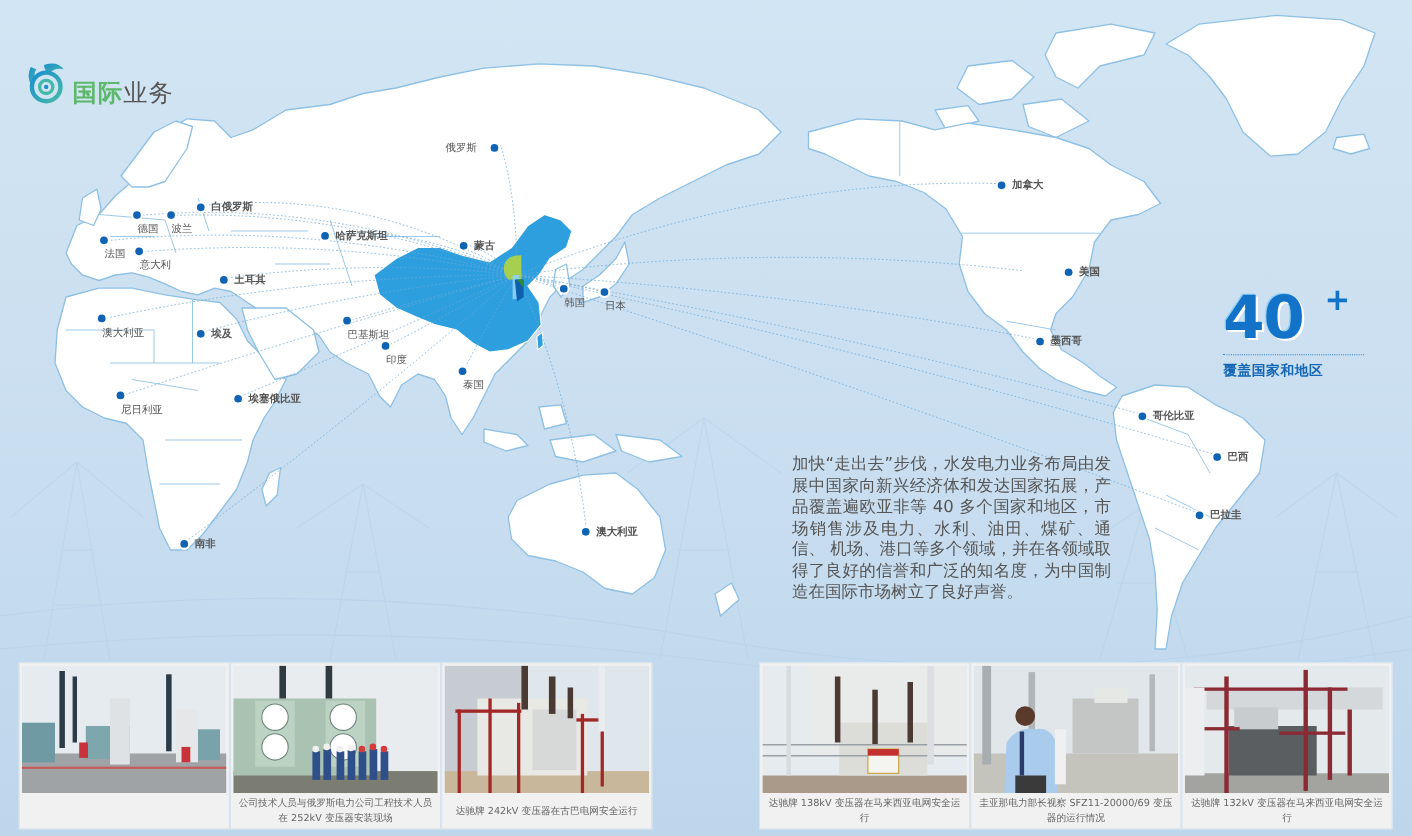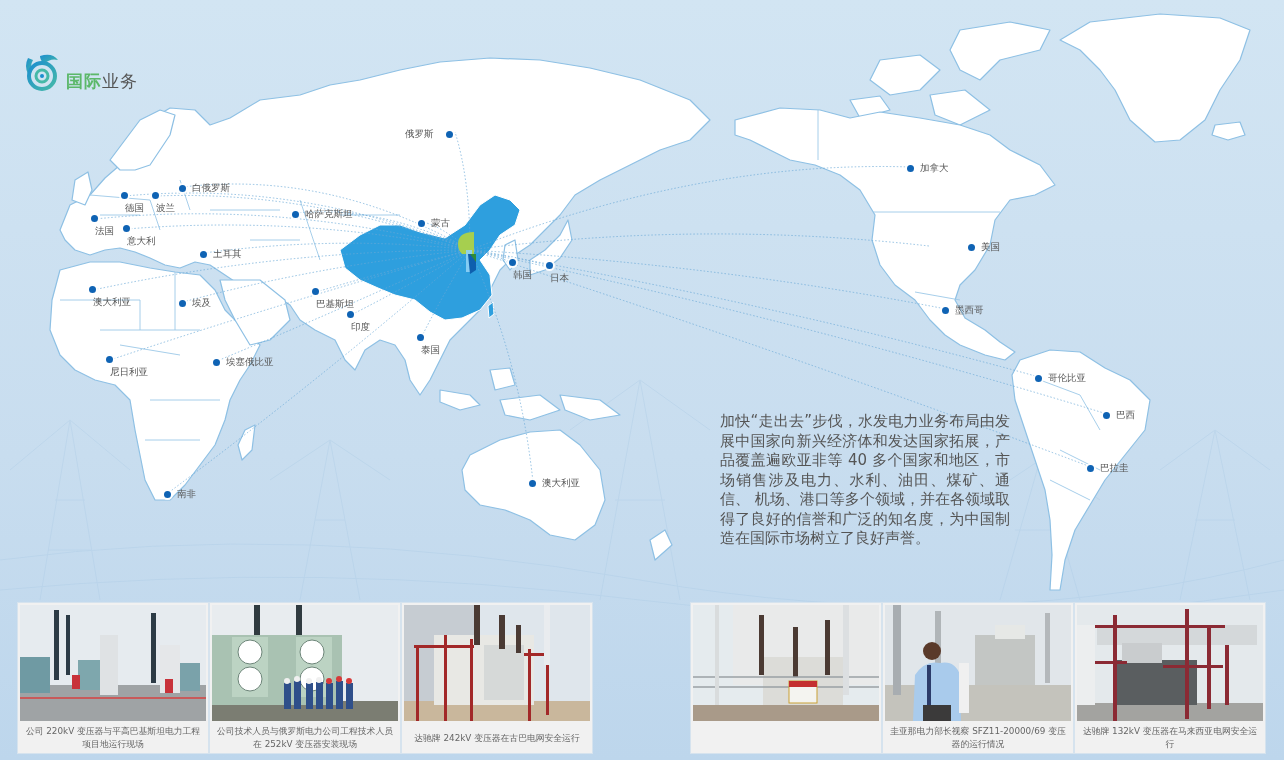--- a/index.html
+++ b/index.html
@@ -11,27 +11,27 @@
   .page { position: absolute; inset: 0; background: linear-gradient(180deg, #d2e5f3 0%, #c8ddef 60%, #bdd6ec 100%); }
   .watermark { position: absolute; inset: 0; opacity: 0.35; }
   svg.map { position: absolute; left: 0; top: 0; width: 1284px; height: 760px; }
   .land { fill: #ffffff; stroke: #8ec0e4; stroke-width: 1.2; stroke-linejoin: round; }
   .border { fill: none; stroke: #9cc8e8; stroke-width: 0.9; }
   .china { fill: #2e9fde; stroke: #ffffff; stroke-width: 1; }
   .route { fill: none; stroke: #6aa8d6; stroke-width: 0.8; stroke-dasharray: 1.5 2; opacity: 0.9; }
 
   .logo { position: absolute; left: 22px; top: 50px; display: flex; align-items: center; }
   .logo-mark { width: 38px; height: 40px; }
-  .logo-text { font-size: 17px; margin-left: 6px; letter-spacing: 1px; margin-top: 20px; }
+  .logo-text { font-size: 22px; margin-left: 6px; letter-spacing: 1px; margin-top: 20px; }
   .logo-text .g { color: #5cb86a; font-weight: bold; }
   .logo-text .d { color: #555; }
 
   .marker { position: absolute; display: flex; align-items: center; font-size: 9.5px; color: #555; white-space: nowrap; }
   .dot { width: 7px; height: 7px; border-radius: 50%; background: #0f63b4; box-shadow: 0 0 0 2px rgba(255,255,255,0.9); flex: none; }
-  .marker.right .lbl { margin-left: 6px; }
+  .marker.right .lbl { margin-left: 6px; font-weight: bold; }
   .marker.below { flex-direction: column; align-items: flex-start; }
   .marker.below .lbl { margin-top: 3px; margin-left: 4px; }
   .marker.left { flex-direction: row-reverse; }
   .marker.left .lbl { margin-right: 12px; }
 
   .stat { position: absolute; left: 1112px; top: 262px; width: 140px; }
   .stat-number { position: relative; font-size: 54px; font-weight: bold; color: #1273c8; line-height: 1; letter-spacing: -1px;
     text-shadow: 2px 2px 0 #ffffff, -1px -1px 0 #8fd0f5; font-family: "DejaVu Sans", sans-serif; }
   .stat-plus { position: absolute; left: 92px; top: -6px; font-size: 28px; font-weight: bold; color: #1273c8; }
   .stat-rule { margin-top: 6px; width: 128px; border-top: 1px dotted #3b86c7; }
@@ -253,20 +253,26 @@
     <div class="marker right" style="left:1103px;top:409px">
         <span class="dot"></span>
         <span class="lbl">巴西</span>
       </div>
     <div class="marker right" style="left:1087px;top:462px">
         <span class="dot"></span>
         <span class="lbl">巴拉圭</span>
       </div>
   </div>
 
+  <div class="stat">
+    <div class="stat-number">40</div>
+    <div class="stat-plus">+</div>
+    <div class="stat-rule"></div>
+    <div class="stat-label">覆盖国家和地区</div>
+  </div>
 
   <div class="intro">加快“走出去”步伐，水发电力业务布局由发展中国家向新兴经济体和发达国家拓展，产品覆盖遍欧亚非等 40 多个国家和地区，市场销售涉及电力、水利、油田、煤矿、通信、 机场、港口等多个领域，并在各领域取得了良好的信誉和广泛的知名度，为中国制造在国际市场树立了良好声誉。</div>
 
   <div class="gallery">
     <div class="card" style="left:17px">
       <div class="photo">
         <svg width="186" height="116" viewBox="0 0 186 116">
           <rect width="186" height="116" fill="#e6ebef"></rect>
           <rect y="80" width="186" height="36" fill="#9fa3a5"></rect>
           <rect x="0" y="52" width="30" height="36" fill="#6f9aa3"></rect>
@@ -275,21 +281,20 @@
           <rect x="80" y="30" width="18" height="60" fill="#dfe2e4"></rect>
           <rect x="140" y="40" width="20" height="48" fill="#e5e7e9"></rect>
           <rect x="34" y="5" width="5" height="70" fill="#2c3b46"></rect>
           <rect x="46" y="10" width="4" height="60" fill="#2c3b46"></rect>
           <rect x="131" y="8" width="5" height="70" fill="#2c3b46"></rect>
           <rect x="52" y="70" width="8" height="14" fill="#c8323a"></rect>
           <rect x="145" y="74" width="8" height="14" fill="#c8323a"></rect>
           <rect x="0" y="92" width="186" height="2" fill="#c85a5a"></rect>
         </svg>
       </div>
-      <div class="caption">公司 220kV 变压器与平高巴基斯坦电力工程项目地运行现场</div>
     </div>
     <div class="card" style="left:209px">
       <div class="photo">
         <svg width="186" height="116" viewBox="0 0 186 116">
           <rect width="186" height="116" fill="#e8ecef"></rect>
           <rect y="96" width="186" height="20" fill="#7b7d72"></rect>
           <rect x="0" y="30" width="130" height="70" fill="#a9c2b2"></rect>
           <rect x="20" y="32" width="36" height="60" fill="#bcd3c3"></rect>
           <rect x="84" y="32" width="36" height="60" fill="#bcd3c3"></rect>
           <circle cx="38" cy="47" r="12" fill="#ffffff" stroke="#6d8579"></circle>
@@ -360,20 +365,21 @@
           <g stroke="#9aa0a4" stroke-width="1.5">
               <line x1="0" y1="72" x2="186" y2="72"></line>
               <line x1="0" y1="82" x2="186" y2="82"></line>
             </g>
           <rect x="96" y="76" width="28" height="22" fill="#f4f4f0" stroke="#c9a034"></rect>
           <rect x="96" y="76" width="28" height="6" fill="#c43030"></rect>
           <rect x="22" y="0" width="4" height="100" fill="#d9dcdd"></rect>
           <rect x="150" y="0" width="6" height="90" fill="#dcdfe1"></rect>
         </svg>
       </div>
+      <div class="caption">达驰牌 138kV 变压器在马来西亚电网安全运行</div>
     </div>
     <div class="card" style="left:882px">
       <div class="photo">
         <svg width="186" height="116" viewBox="0 0 186 116">
           <rect width="186" height="116" fill="#e1e6ea"></rect>
           <rect y="80" width="186" height="36" fill="#c4c3bc"></rect>
           <rect x="8" y="0" width="8" height="90" fill="#a8adb1"></rect>
           <rect x="50" y="6" width="6" height="60" fill="#b0b5b8"></rect>
           <rect x="90" y="30" width="60" height="50" fill="#c3c6c4"></rect>
           <rect x="110" y="20" width="30" height="14" fill="#e6e8e6"></rect>

